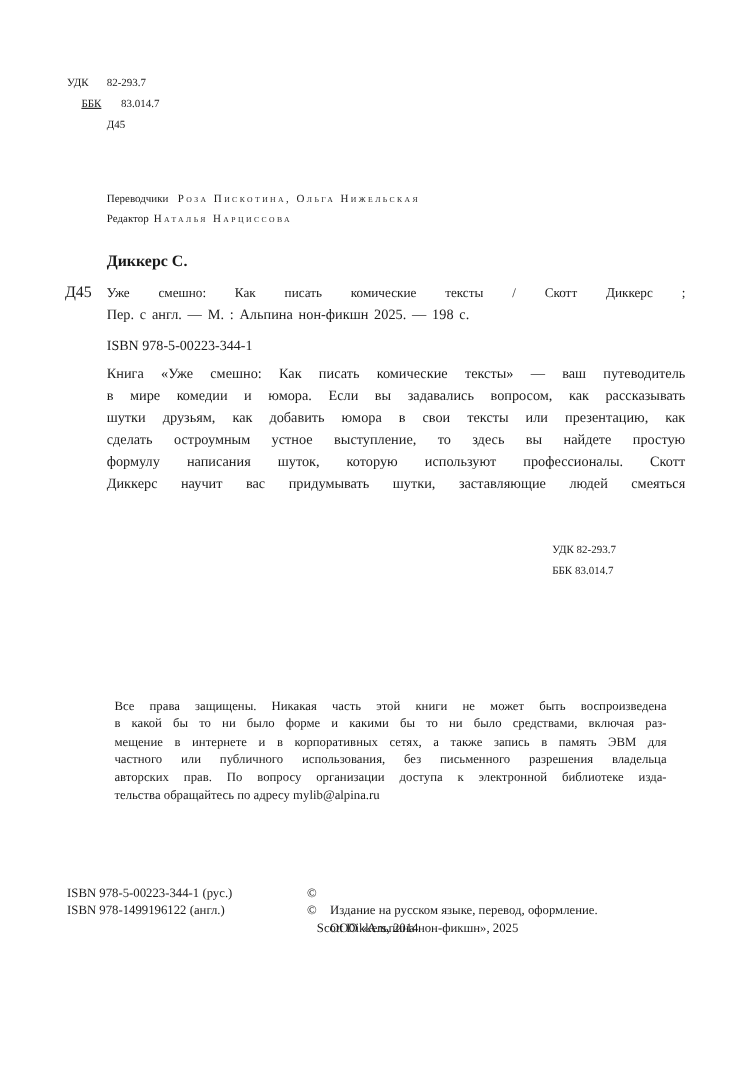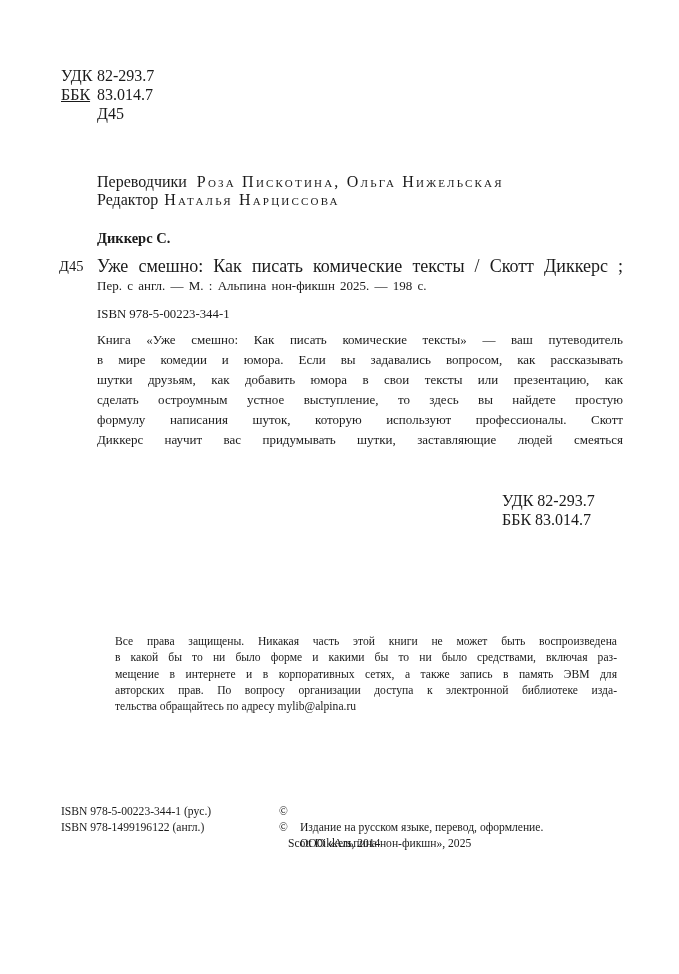--- a/index.html
+++ b/index.html
@@ -1,74 +1,75 @@
 <!DOCTYPE html>
 <html><head>
 <meta charset="utf-8">
 <style>
   html, body { margin: 0; padding: 0; background: #ffffff; }
   body { width: 679px; height: 974px; position: relative; overflow: hidden;
          font-family: "Liberation Serif", "DejaVu Serif", serif; color: #1a1a1a; }
   .abs { position: absolute; white-space: nowrap; }
-  .f13 { font-size: 16px; line-height: 20px; }
+  .f13 { font-size: 10px; line-height: 20px; }
   .f11 { font-size: 11.6px; line-height: 16.3px; }
   .sc { letter-spacing: 2.2px; font-variant: small-caps; }
   .bold { font-weight: bold; font-size: 14.5px; }
   .just { text-align: justify; text-align-last: justify; white-space: nowrap; }
   .para-line { display: block; height: 20px; }
   .copy-line { display: block; height: 16.3px; }
 </style>
 </head>
 <body>
 
 <div class="abs f13" style="left:61px; top:66px;">
   <span>УДК</span>
   <span style="position:absolute; left:36px;">82-293.7</span>
 </div>
-<div class="abs f13" style="left:61px; top:85px;text-decoration:underline;">
+<div class="abs f13" style="left:74px; top:85px;text-decoration:underline;">
   <span>ББК</span>
   <span style="position:absolute; left:36px;">83.014.7</span>
 </div>
 <div class="abs f13" style="left:97px; top:104px;">Д45</div>
 
 <div class="abs f13" style="left:97px; top:172px;">
   <span>Переводчики</span>
   <span class="sc" style="margin-left:6px;">Роза Пискотина, Ольга Нижельская</span>
 </div>
 <div class="abs f13" style="left:97px; top:190px;">
   <span>Редактор</span>
   <span class="sc" style="margin-left:2px;">Наталья Нарциссова</span>
 </div>
 
 <div class="abs bold" style="left:97px; top:228px; line-height:20px;">Диккерс С.</div>
 
 <div class="abs f13" style="left:59px; top:256px; font-size:14.5px;">Д45</div>
-<div class="abs f13" style="left:97px; top:256px; width:526px; font-size:18px; word-spacing:2px;">
+<div class="abs f13" style="left:97px; top:256px; width:526px; font-size:12px; word-spacing:2px;">
   <span class="just" style="display:block;">Уже смешно: Как писать комические тексты / Скотт Диккерс ;</span>
 </div>
 <div class="abs f13" style="left:97px; top:276px; font-size:13px; word-spacing:2px;">Пер. с англ. — М. : Альпина нон-фикшн 2025. — 198 с.</div>
 
 <div class="abs f13" style="left:97px; top:304px; font-size:12.8px;">ISBN 978-5-00223-344-1</div>
 
 <div class="abs f13" style="left:97px; top:330px; width:526px; font-size:13px;">
   <span class="para-line just">Книга «Уже смешно: Как писать комические тексты» — ваш путеводитель</span>
   <span class="para-line just">в мире комедии и юмора. Если вы задавались вопросом, как рассказывать</span>
   <span class="para-line just">шутки друзьям, как добавить юмора в свои тексты или презентацию, как</span>
   <span class="para-line just">сделать остроумным устное выступление, то здесь вы найдете простую</span>
   <span class="para-line just">формулу написания шуток, которую используют профессионалы. Скотт</span>
   <span class="para-line just">Диккерс научит вас придумывать шутки, заставляющие людей смеяться</span>
 </div>
 
 <div class="abs f13" style="left:502px; top:491px;">УДК 82-293.7</div>
 <div class="abs f13" style="left:502px; top:510px;">ББК 83.014.7</div>
 
-<div class="abs f11" style="left:115px; top:634px; width:502px;">
+<div class="abs f11" style="left:104px; top:634px; width:502px;">
   <span class="copy-line just">Все права защищены. Никакая часть этой книги не может быть воспроизведена</span>
   <span class="copy-line just">в какой бы то ни было форме и какими бы то ни было средствами, включая раз-</span>
   <span class="copy-line just">мещение в интернете и в корпоративных сетях, а также запись в память ЭВМ для</span>
+  <span class="copy-line just">частного или публичного использования, без письменного разрешения владельца</span>
   <span class="copy-line just">авторских прав. По вопросу организации доступа к электронной библиотеке изда-</span>
   <span class="copy-line">тельства обращайтесь по адресу mylib@alpina.ru</span>
 </div>
 
 <div class="abs f11" style="left:61px; top:804px;">ISBN 978-5-00223-344-1 (рус.)</div>
 <div class="abs f11" style="left:61px; top:820px;">ISBN 978-1499196122 (англ.)</div>
 
 <div class="abs f11" style="left:279px; top:804px;">©</div>
 <div class="abs f11" style="left:288px; top:804px;margin-top:32px;">Scott Dikkers, 2014</div>
 <div class="abs f11" style="left:279px; top:820px;">©</div>

